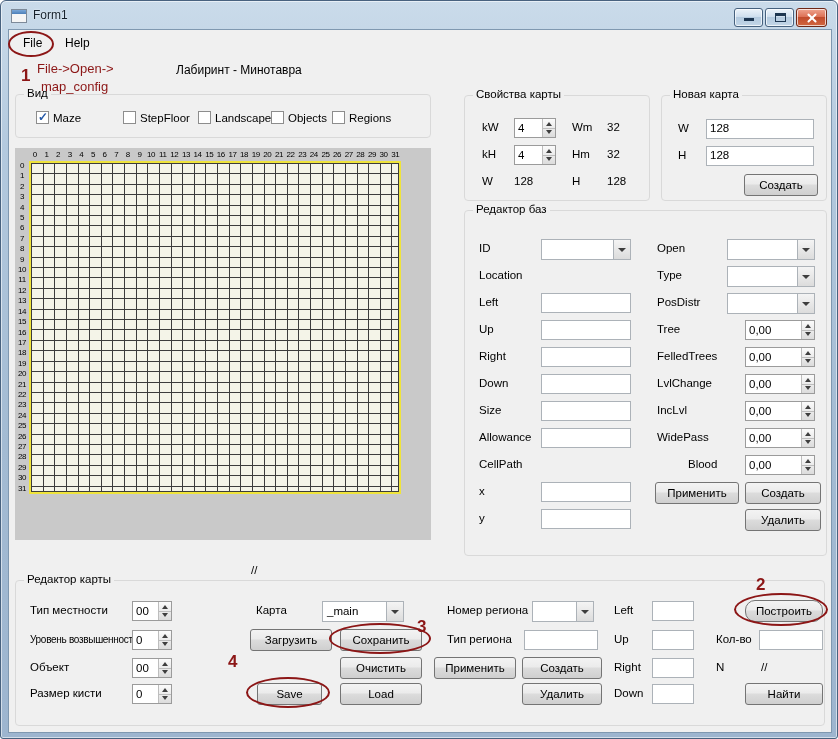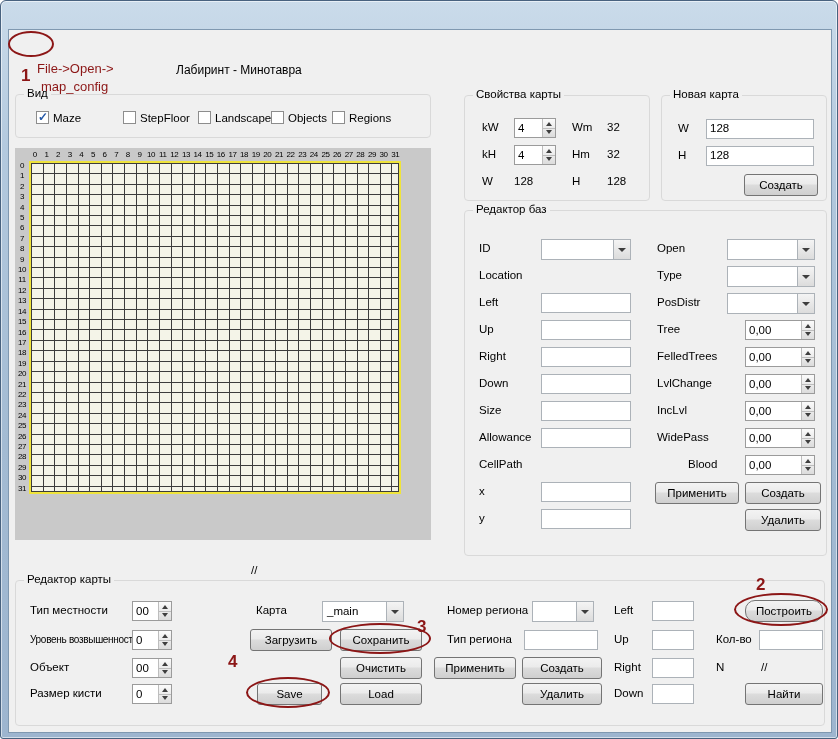--- a/index.html
+++ b/index.html
@@ -70,23 +70,43 @@
 
   .annot { position:absolute; z-index:99; pointer-events:none; color:#8c1616; }
   .annot-ellipse { border:2px solid #8c1616; border-radius:50%; background:transparent; }
   .annot-num { font-size:17px; font-weight:bold; }
   .annot-text { font-size:13px; }
 </style>
 </head>
 <body>
 
 <div class="window">
+  <div class="titlebar">
+    <span class="win-icon"></span>
+    <span class="win-title">Form1</span>
+    <div class="caption-buttons">
+      <div class="cap-btn">
+          <span class="glyph-min"></span>
+        </div>
+      <div class="cap-btn">
+          <span class="glyph-max"></span>
+        </div>
+      <div class="cap-btn close">
+          <span class="x1"></span>
+          <span class="x2"></span>
+        </div>
+    </div>
+  </div>
 
   <div class="client">
 
+    <div class="menubar">
+      <span class="menu-item" id="menu-file">File</span>
+      <span class="menu-item" id="menu-help">Help</span>
+    </div>
 
     <div class="lbl" style="left:167px;top:33px;font-size:12px;">Лабиринт - Минотавра</div>
 
     <div class="groupbox" style="left:6px;top:64px;width:416px;height:44px;">
       <span class="gb-title">Вид</span>
       <div>
           <span class="cb-item" style="left: 20px;">
             <span class="cb checked"></span>
             <span class="cb-lbl">Maze</span>
           </span>

